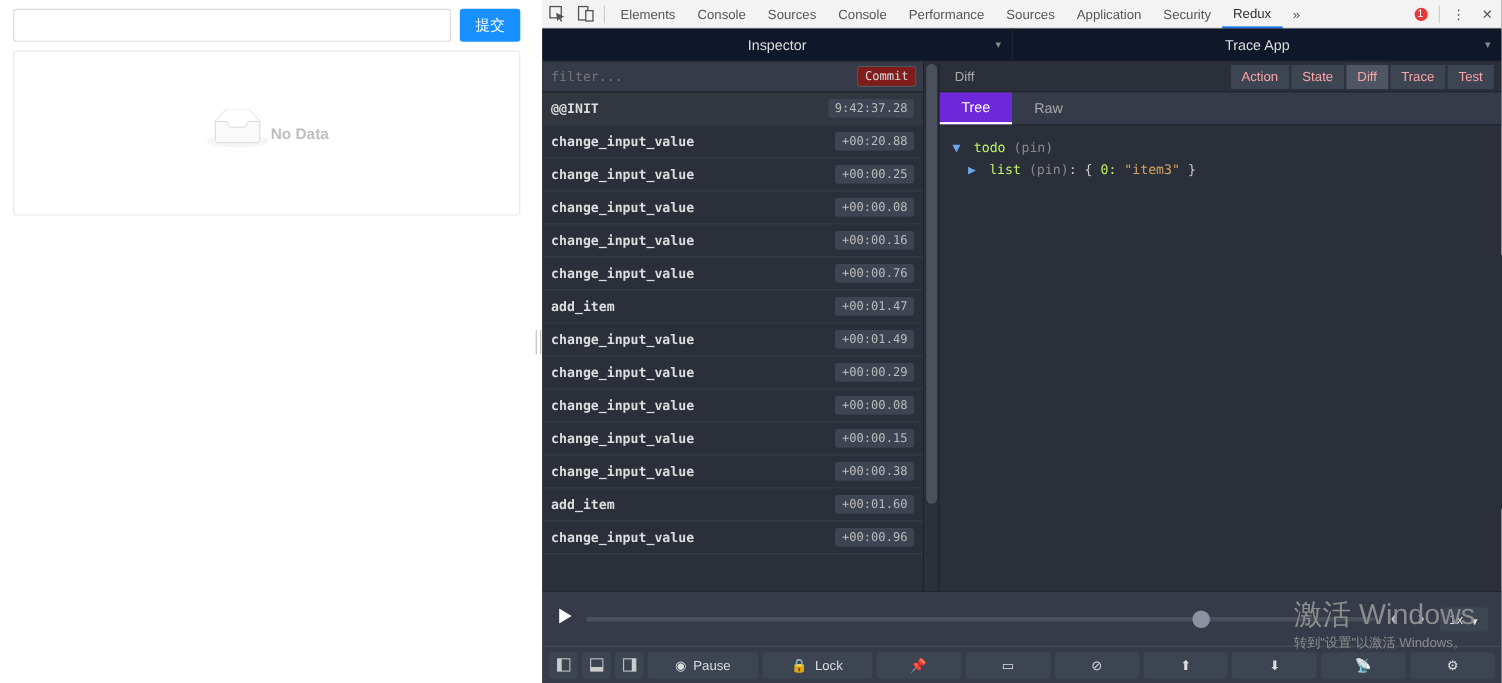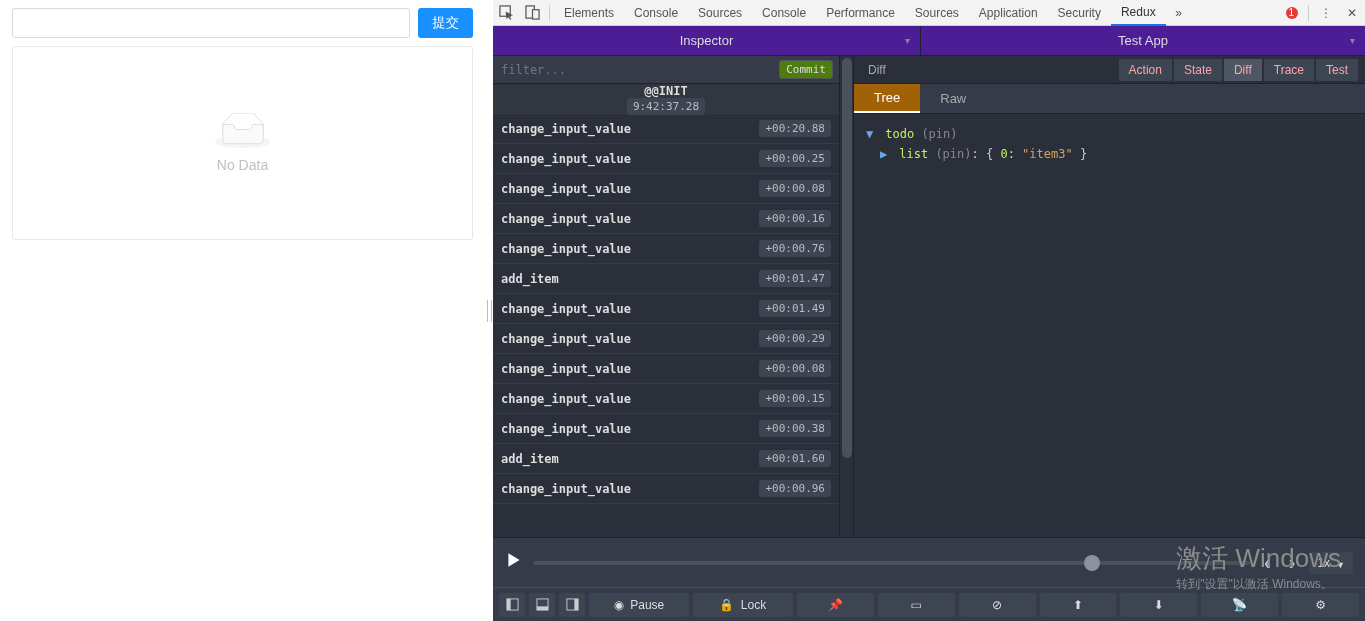--- a/index.html
+++ b/index.html
@@ -3,21 +3,21 @@
 <meta charset="utf-8">
 <style>
 * { box-sizing: border-box; margin: 0; padding: 0; }
 body { font-family: -apple-system, BlinkMacSystemFont, "Segoe UI", Arial, sans-serif; font-size: 13px; overflow: hidden; width: 1365px; height: 621px; position: relative; }
 
 
 .left-pane { position: absolute; left: 0; top: 0; width: 485px; height: 621px; background: #fff; padding: 8px; }
 .input-row { display: flex; gap: 8px; margin-bottom: 8px; padding: 0 4px; }
 .text-input { flex: 1; height: 30px; border: 1px solid #d9d9d9; border-radius: 3px; padding: 0 8px; }
 .submit-btn { background: #1890ff; color: #fff; border: none; border-radius: 3px; padding: 0 14px; height: 30px; cursor: pointer; }
-.empty-card { border: 1px solid #e8e8e8; border-radius: 3px; margin: 0 4px; height: 194px; display: flex; flex-direction: column; align-items: center; justify-content: center; }
+.empty-card { border: 1px solid #e8e8e8; border-radius: 3px; margin: 0 4px; height: 150px; display: flex; flex-direction: row; align-items: center; justify-content: center; font-weight: bold; }
 .empty-icon { width: 60px; height: 36px; margin-bottom: 8px; }
 .empty-icon svg { width: 100%; height: 100%; }
 .empty-text { color: #bfbfbf; font-size: 14px; }
 
 
 .split-bar { position: absolute; left: 485px; top: 0; width: 8px; height: 621px; display: flex; align-items: center; justify-content: center; }
 .split-bar::after { content: ''; width: 3px; height: 22px; border-left: 1px solid #bbb; border-right: 1px solid #bbb; }
 
 
 .devtools { position: absolute; left: 493px; top: 0; width: 872px; height: 621px; background: #fff; display: flex; flex-direction: column; }
@@ -30,53 +30,53 @@
 .dt-tab.active { color: #333; border-bottom: 2px solid #1a73e8; }
 .dt-right { margin-left: auto; display: flex; align-items: center; }
 .err-badge { color: #e53935; display: flex; align-items: center; padding: 0 6px; gap: 2px; }
 .err-badge::before { content: ''; width: 12px; height: 12px; border-radius: 50%; background: #e53935; display: inline-block; }
 
 
 .redux-body { flex: 1; background: #2a2f3a; color: #ddd; display: flex; flex-direction: column; min-height: 0; }
 
 
 .panel-headers { height: 30px; display: flex; border-bottom: 1px solid #1e2229; }
-.panel-header { position: relative; display: flex; align-items: center; justify-content: center; background: #4c1d95; color: #ddd; font-size: 13px; }
+.panel-header { position: relative; display: flex; align-items: center; justify-content: center; background: #0f172a; color: #ddd; font-size: 13px; }
 .panel-header.left { width: 428px; border-right: 1px solid #1e2229; }
 .panel-header.right { flex: 1; }
 .panel-caret { position: absolute; right: 10px; color: #888; font-size: 10px; }
 
 
 .redux-main { flex: 1; display: flex; min-height: 0; }
 
 
 .action-col { width: 347px; display: flex; flex-direction: column; border-right: 1px solid #1e2229; background: #2a2f3a; }
 .filter-row { height: 28px; display: flex; align-items: center; background: #353b48; border-bottom: 1px solid #1e2229; }
 .filter-input { flex: 1; background: transparent; border: none; color: #aaa; padding: 0 8px; font-family: monospace; font-size: 12px; outline: none; }
-.commit-btn { background: #4d7c0f; border: 1px solid #555; color: #ddd; font-family: monospace; font-size: 11px; padding: 2px 6px; margin-right: 6px; border-radius: 3px; cursor: pointer; }
+.commit-btn { background: #7f1d1d; border: 1px solid #555; color: #ddd; font-family: monospace; font-size: 11px; padding: 2px 6px; margin-right: 6px; border-radius: 3px; cursor: pointer; }
 .action-list { flex: 1; overflow-y: auto; }
 .action-item { height: 30px; display: flex; align-items: center; padding: 0 8px; border-bottom: 1px solid #353b48; font-family: monospace; font-size: 12px; color: #ddd; cursor: pointer; }
-.action-item.sel { background: #31363f; flex-direction: column; }
+.action-item.sel { background: #31363f; }
 .action-name { flex: 1; font-weight: bold; }
 .action-time { background: #3d4452; padding: 2px 6px; border-radius: 3px; font-size: 11px; color: #bbb; }
 
 
 .scrollbar-track { width: 14px; background: #2a2f3a; border-right: 1px solid #1e2229; position: relative; }
 .scrollbar-thumb { position: absolute; left: 2px; width: 10px; background: #4a505c; border-radius: 5px; }
 
 
 .inspect-col { flex: 1; display: flex; flex-direction: column; }
 .inspect-tabs { height: 28px; display: flex; align-items: center; padding: 0 6px; border-bottom: 1px solid #1e2229; background: #2a2f3a; }
 .diff-label { padding: 0 8px; color: #aaa; font-size: 12px; }
 .tab-group { margin-left: auto; display: flex; gap: 0; }
 .itab { background: #3d4452; color: #fca5a5; padding: 4px 10px; font-size: 12px; border: 1px solid #2a2f3a; cursor: pointer; }
 .itab.active { background: #4e5563; }
 .subtabs { height: 30px; display: flex; background: #353b48; border-bottom: 1px solid #1e2229; }
 .subtab { padding: 0 20px; display: flex; align-items: center; color: #aaa; font-size: 13px; cursor: pointer; }
-.subtab.active { color: #fff; background: #a16207; border-bottom: 2px solid #fff; }
+.subtab.active { color: #fff; background: #6d28d9; border-bottom: 2px solid #fff; }
 .tree-view { flex: 1; padding: 10px 12px; font-family: monospace; font-size: 12px; color: #ddd; }
 .tree-line { line-height: 20px; }
 .tree-arrow { color: #6aa7e8; display: inline-block; width: 12px; }
 .tree-key { color: #bef264; }
 .tree-pin { color: #888; }
 .tree-brace { color: #ccc; }
 .tree-str { color: #d1a35c; }
 
 
 .slider-bar { height: 50px; background: #353b48; border-top: 1px solid #1e2229; display: flex; align-items: center; padding: 0 12px; gap: 10px; }
@@ -162,21 +162,21 @@
     </div>
   </div>
 
   <div class="redux-body">
     <div class="panel-headers">
       <div class="panel-header left">
         <span>Inspector</span>
         <span class="panel-caret">▾</span>
       </div>
       <div class="panel-header right">
-        <span>Test App</span>
+        <span>Trace App</span>
         <span class="panel-caret">▾</span>
       </div>
     </div>
 
     <div class="redux-main">
 
       <div class="action-col">
         <div class="filter-row">
           <input class="filter-input" placeholder="filter..." style="">
           <button class="commit-btn">Commit</button>

